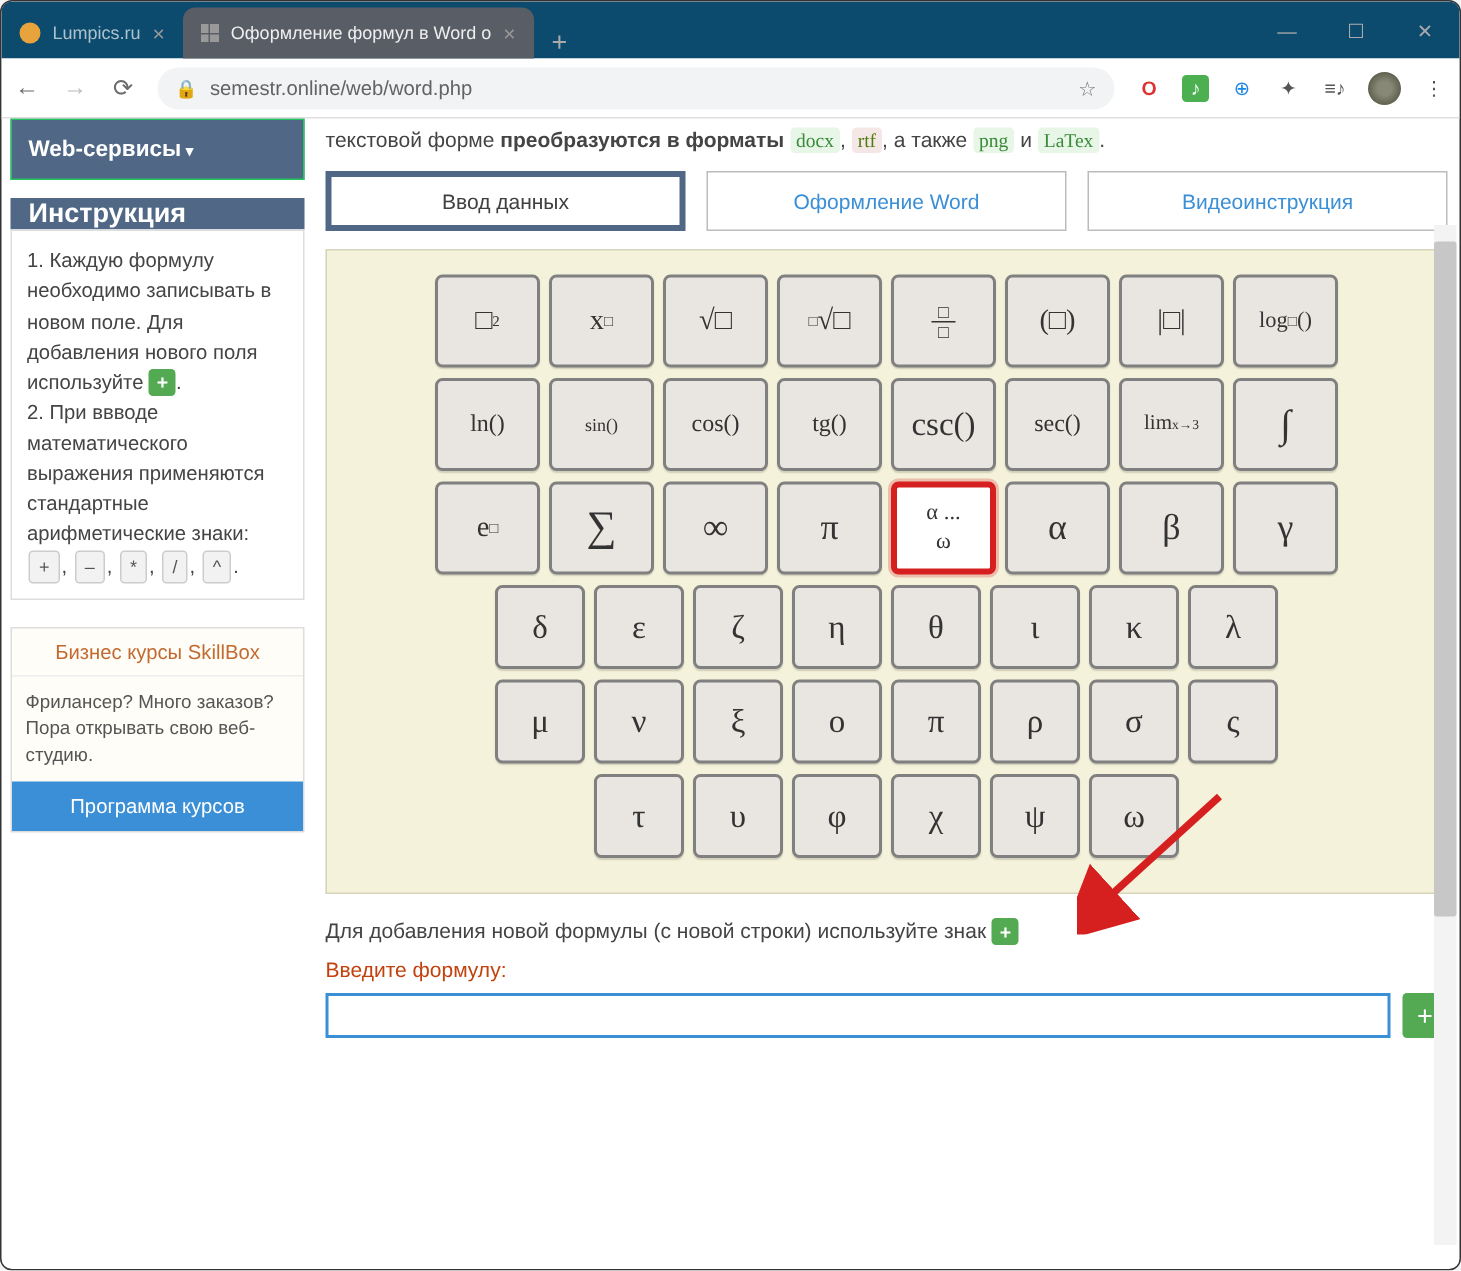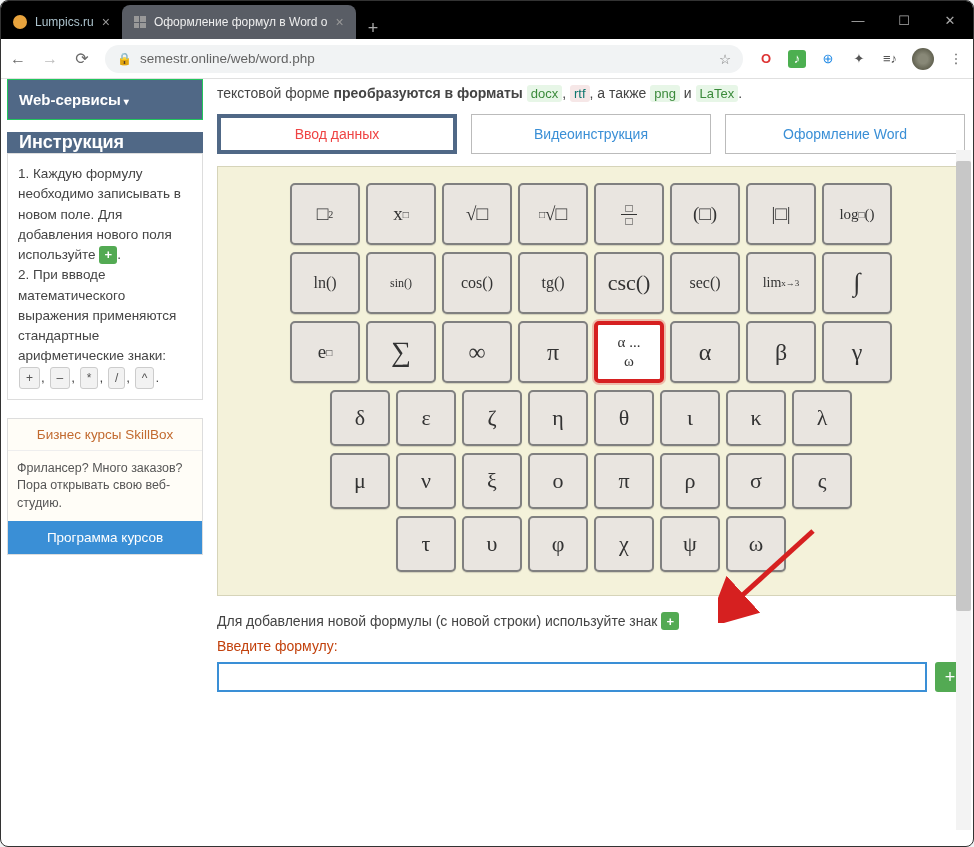--- a/index.html
+++ b/index.html
@@ -1,18 +1,18 @@
 <!DOCTYPE html>
 <html><head>
 <meta charset="utf-8">
 <style>
 *{margin:0;padding:0;box-sizing:border-box}
 body{font-family:Arial,sans-serif;background:#f1f3f4;overflow:hidden}
 .window{width:974px;height:847px;background:#fff;border:1px solid #333;border-radius:8px;overflow:hidden;position:relative}
-.titlebar{height:38px;background:#000000;display:flex;align-items:flex-end;color:#ccc}
+.titlebar{height:38px;background:#0c4a6e;display:flex;align-items:flex-end;color:#ccc}
 .tab{height:34px;display:flex;align-items:center;padding:0 12px;font-size:12px;color:#acc3cd;gap:8px;border-radius:8px 8px 0 0;margin-top:4px}
 .tab.active{background:#595d65;color:#eee}
 .tab.inactive{background:transparent}
 .tab-icon{width:14px;height:14px;border-radius:50%;background:#e8a33d;flex-shrink:0}
 .tab-icon.grid{background:none;display:grid;grid-template-columns:1fr 1fr;grid-template-rows:1fr 1fr;gap:1px;width:12px;height:12px}
 .tab-icon.grid span{background:#999}
 .tab-close{color:#999;font-size:14px;cursor:pointer}
 .newtab{color:#aaa;font-size:18px;padding:0 12px;cursor:pointer}
 .winctrl{margin-left:auto;display:flex}
 .winctrl div{width:46px;height:38px;display:flex;align-items:center;justify-content:center;color:#aaa;cursor:pointer;font-size:13px}
@@ -32,28 +32,28 @@
 .instr-body{background:#fff;border:1px solid #ddd;padding:10px;font-size:13.5px;color:#444;line-height:1.5}
 .badge{display:inline-flex;width:18px;height:18px;background:#53aa53;color:#fff;align-items:center;justify-content:center;border-radius:3px;font-size:13px;font-weight:bold}
 .kbd{display:inline-flex;padding:1px 6px;background:#f2f2f2;border:1px solid #ccc;border-radius:3px;font-size:12px;color:#555;margin:0 1px}
 .ad{margin-top:18px;border:1px solid #ddd;background:#fffdf7}
 .ad-hdr{text-align:center;color:#c26a2f;font-size:13.5px;padding:8px;border-bottom:1px solid #eee}
 .ad-body{font-size:12.5px;color:#555;padding:9px;line-height:1.4}
 .ad-btn{background:#3a8fd6;color:#fff;text-align:center;padding:9px;font-size:13.5px;margin:0;cursor:pointer}
 .main{flex:1;padding:0 8px;overflow:hidden;position:relative}
 .intro{font-size:14px;color:#444;padding:4px 0 10px;line-height:1.5}
 .intro b{font-weight:bold}
-.code{font-family:Liberation Sans, sans-serif;padding:1px 4px;border-radius:3px;font-size:13px}
+.code{font-family:Liberation Serif, serif;padding:1px 4px;border-radius:3px;font-size:13px}
 .c-docx{background:#e7f6e7;color:#3a8a3a}
-.c-rtf{background:#f6e7e7;color:#0f766e}
+.c-rtf{background:#f6e7e7;color:#4d7c0f}
 .c-png{background:#e7f6e7;color:#3a8a3a}
 .c-latex{background:#e7f6e7;color:#3a8a3a}
 .tabs-row{display:flex;gap:14px;margin-bottom:12px}
 .mtab{flex:1;text-align:center;padding:11px;font-size:14px;cursor:pointer;border:1px solid #bbb;background:#fff;color:#3a8fd6}
-.mtab.active{border:4px solid #506886;color:#ef4444;font-weight:normal;padding:8px}
+.mtab.active{border:4px solid #506886;color:#404040;font-weight:normal;padding:8px}
 .panel{background:#f4f2da;border:1px solid #d6d4b9;padding:16px 14px}
 .kb-row{display:flex;gap:6px;margin-bottom:7px;justify-content:center}
 .key{width:70px;height:62px;background:#e9e5e0;border:2px solid #808080;border-radius:5px;display:flex;align-items:center;justify-content:center;font-size:19px;color:#333;cursor:pointer;font-family:'Times New Roman',serif;box-shadow:0 1px 1px rgba(0,0,0,.15);position:relative}
 .key.sm{width:60px;height:56px}
 .key.hl{border:4px solid #d62020;background:#fff;box-shadow:0 0 0 2px rgba(214,32,32,.25);z-index:5}
 .key sup{font-size:10px;vertical-align:super}
 .key sub{font-size:10px;vertical-align:sub}
 .hint{font-size:14px;color:#444;margin:16px 0 6px}
 .input-lbl{font-size:14px;color:#c2410c;margin:8px 0}
 .formula-row{display:flex;gap:8px}
@@ -137,22 +137,22 @@
       </div>
     </div>
 
     <div class="main">
       <div class="intro">
         <span>текстовой форме </span><b>преобразуются в форматы </b>
         <span class="code c-docx">docx</span>, <span class="code c-rtf">rtf</span><span>, а также </span><span class="code c-png">png</span><span> и </span><span class="code c-latex">LaTex</span><span>.</span>
       </div>
       <div class="tabs-row">
         <div class="mtab active">Ввод данных</div>
+        <div class="mtab">Оформление Word</div>
         <div class="mtab">Видеоинструкция</div>
-        <div class="mtab">Оформление Word</div>
       </div>
       <div class="panel">
         <div class="kb-row">
           <div class="key">□<sup>2</sup></div>
           <div class="key">x<sup>□</sup></div>
           <div class="key">√□</div>
           <div class="key"><sup>□</sup>√□</div>
           <div class="key" style="flex-direction:column;font-size:12px;line-height:1">
               <span>□</span>
               <span style="border-top:1px solid #333;width:16px;text-align:center">□</span>

